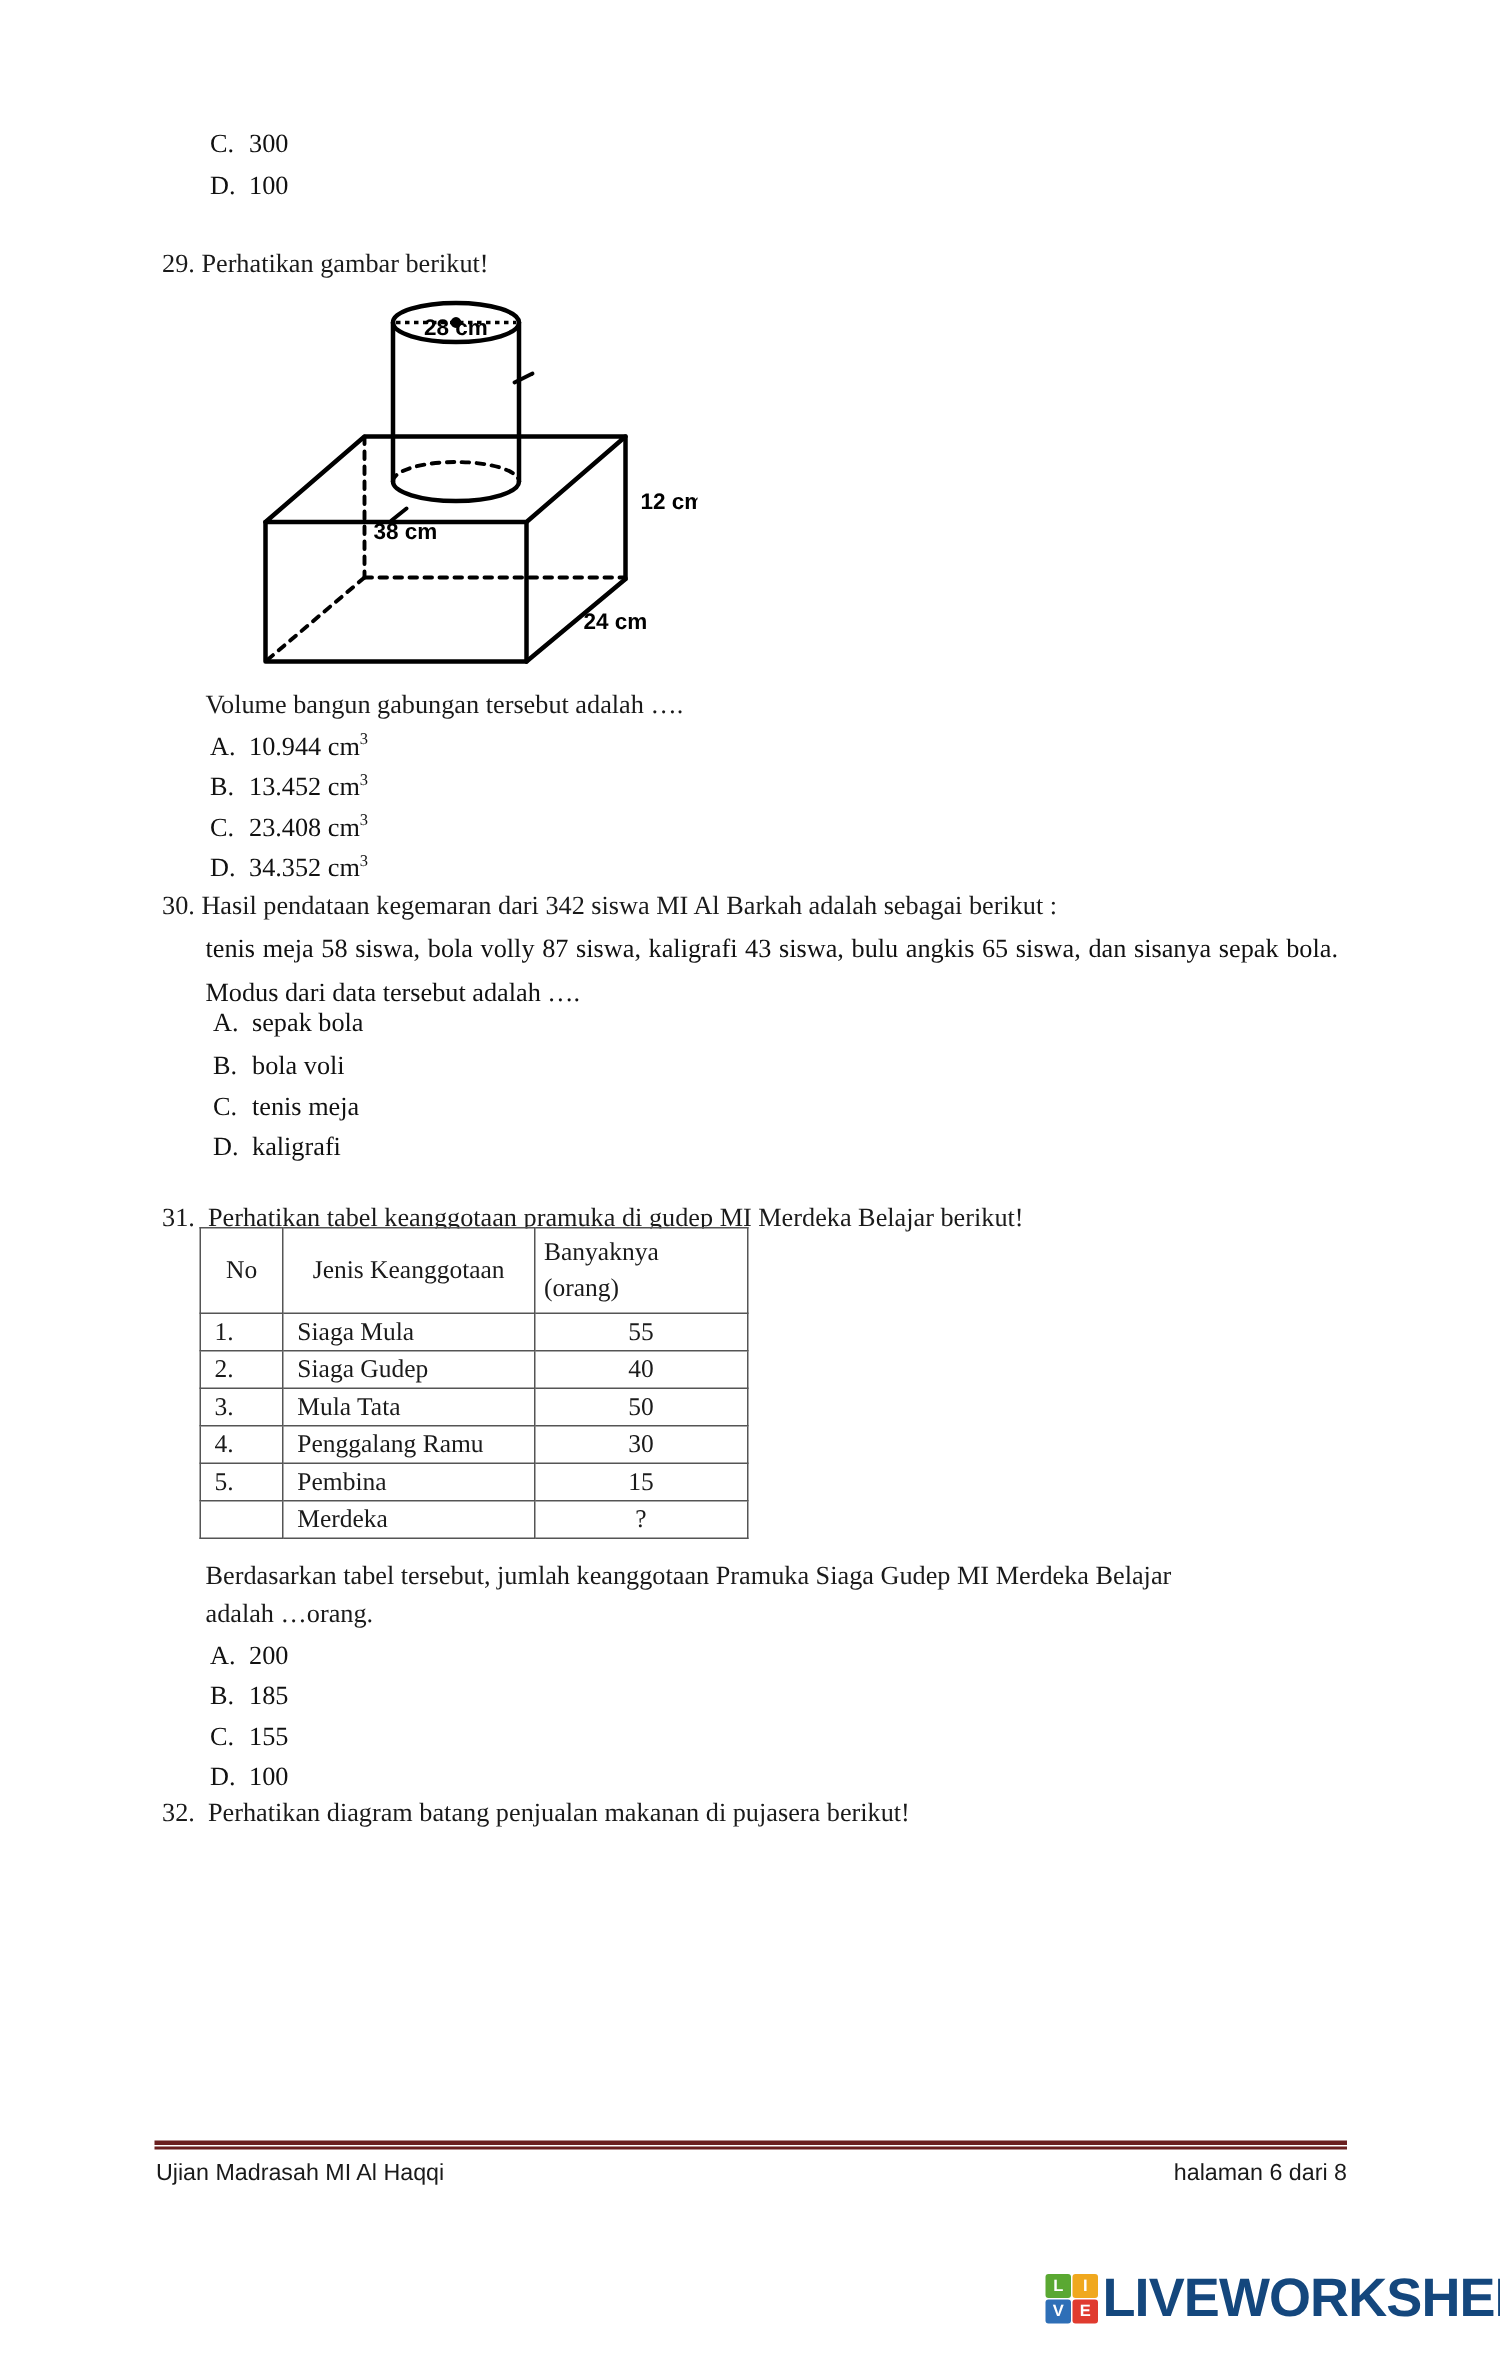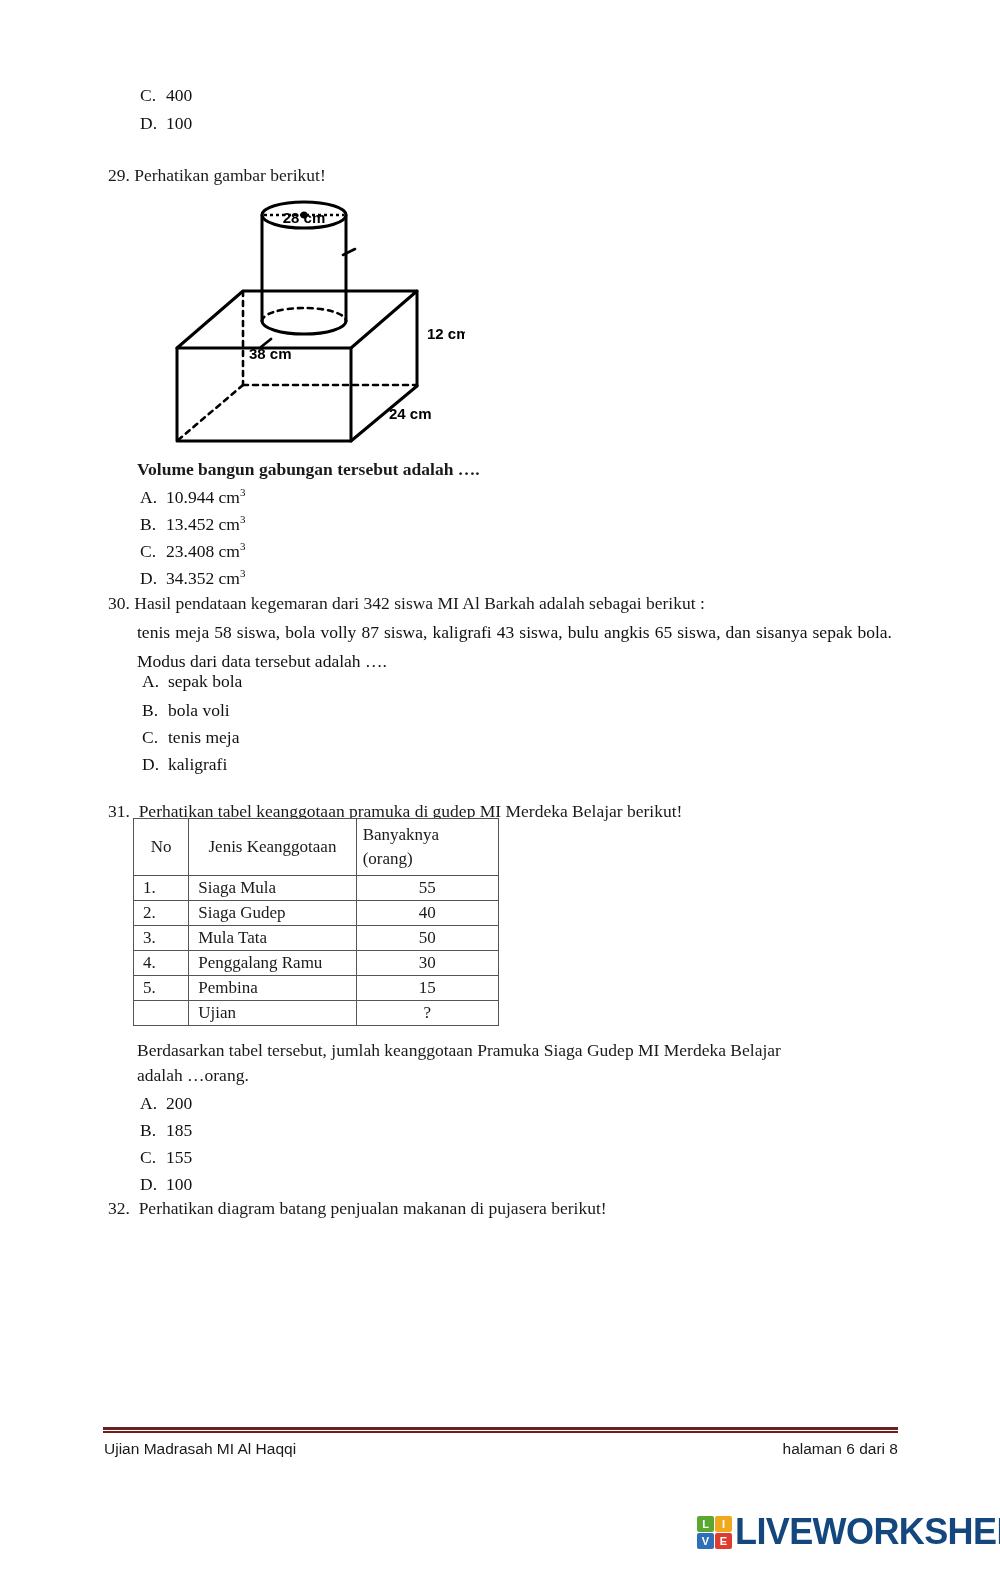--- a/index.html
+++ b/index.html
@@ -148,21 +148,21 @@
     color: #14477d;
     line-height: 34px;
   }
 </style>
 </head>
 <body>
 
 <div class="page">
 
   <div class="opt" style="left:140px; top:82px;">
-    <span class="lbl">C.</span><span>400</span>
+    <span class="lbl">C.</span><span>300</span>
   </div>
   <div class="opt" style="left:140px; top:110px;">
     <span class="lbl">D.</span><span>100</span>
   </div>
 
   <div class="q-line" style="left:108px; top:162px;">
     <span>29.</span>
     <span>Perhatikan gambar berikut!</span>
   </div>
 
@@ -199,21 +199,21 @@
       <line x1="178" y1="62" x2="190" y2="56" stroke="#000" stroke-width="2.6" stroke-linecap="round"></line>
       <line x1="96" y1="154" x2="106" y2="146" stroke="#000" stroke-width="2.6" stroke-linecap="round"></line>
 
       <text x="139" y="30" text-anchor="middle" font-family="Liberation Sans, DejaVu Sans, sans-serif" font-size="15" font-weight="bold" fill="#000">28 cm</text>
       <text x="84" y="166" font-family="Liberation Sans, DejaVu Sans, sans-serif" font-size="15" font-weight="bold" fill="#000">38 cm</text>
       <text x="262" y="146" font-family="Liberation Sans, DejaVu Sans, sans-serif" font-size="15" font-weight="bold" fill="#000">12 cm</text>
       <text x="224" y="226" font-family="Liberation Sans, DejaVu Sans, sans-serif" font-size="15" font-weight="bold" fill="#000">24 cm</text>
     </svg>
   </div>
 
-  <div class="q-line" style="left:137px; top:456px;font-weight:bold;">Volume bangun gabungan tersebut adalah ….</div>
+  <div class="q-line" style="left:137px; top:456px;">Volume bangun gabungan tersebut adalah ….</div>
 
   <div class="opt" style="left:140px; top:484px;">
     <span class="lbl">A.</span><span>10.944</span>&nbsp;<span>cm</span><span class="sup">3</span>
   </div>
   <div class="opt" style="left:140px; top:511px;">
     <span class="lbl">B.</span><span>13.452</span>&nbsp;<span>cm</span><span class="sup">3</span>
   </div>
   <div class="opt" style="left:140px; top:538px;">
     <span class="lbl">C.</span><span>23.408</span>&nbsp;<span>cm</span><span class="sup">3</span>
   </div>
@@ -277,21 +277,21 @@
         <td class="col-jenis">Penggalang Ramu</td>
         <td class="col-bnyk">30</td>
       </tr>
       <tr class="row-cell">
         <td class="col-no">5.</td>
         <td class="col-jenis">Pembina</td>
         <td class="col-bnyk">15</td>
       </tr>
       <tr class="row-cell">
         <td class="col-no"></td>
-        <td class="col-jenis">Ujian</td>
+        <td class="col-jenis">Merdeka</td>
         <td class="col-bnyk">?</td>
       </tr>
     </tbody>
   </table>
 
   <div class="q-line" style="left:137px; top:1037px;">Berdasarkan tabel tersebut, jumlah keanggotaan Pramuka Siaga Gudep MI Merdeka Belajar</div>
   <div class="q-line" style="left:137px; top:1062px;">adalah …orang.</div>
 
   <div class="opt" style="left:140px; top:1090px;">
     <span class="lbl">A.</span><span>200</span>

